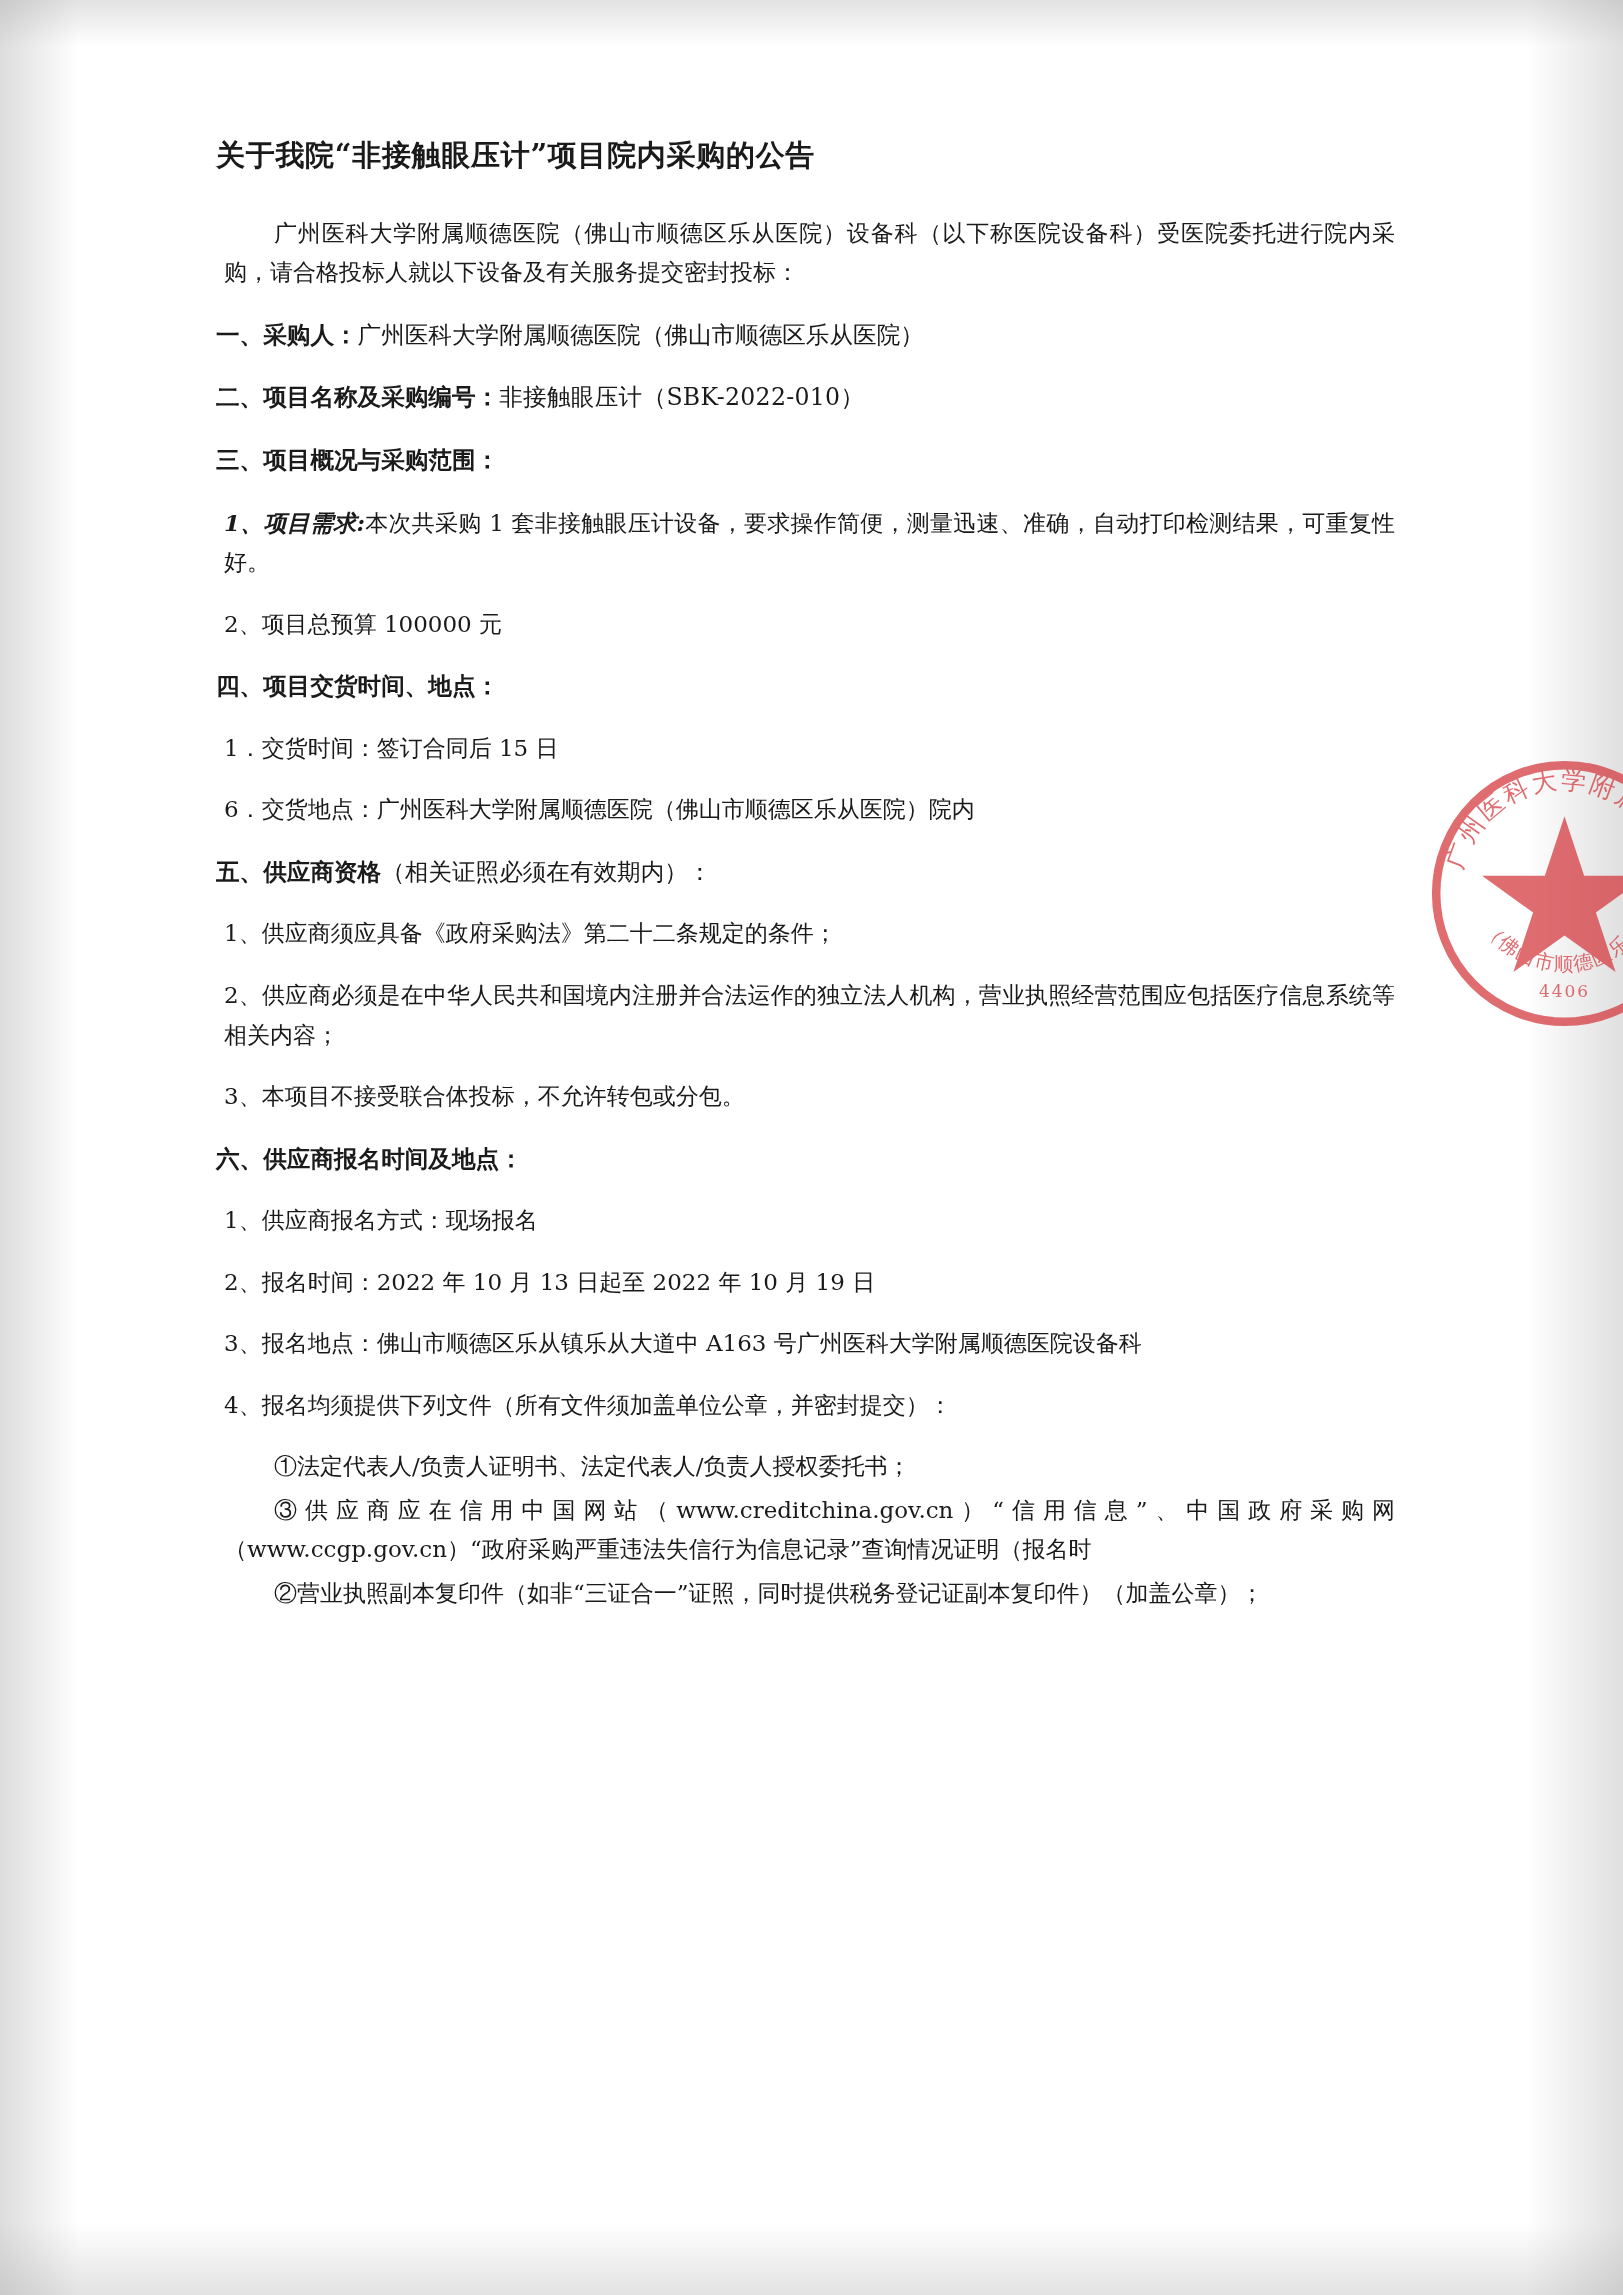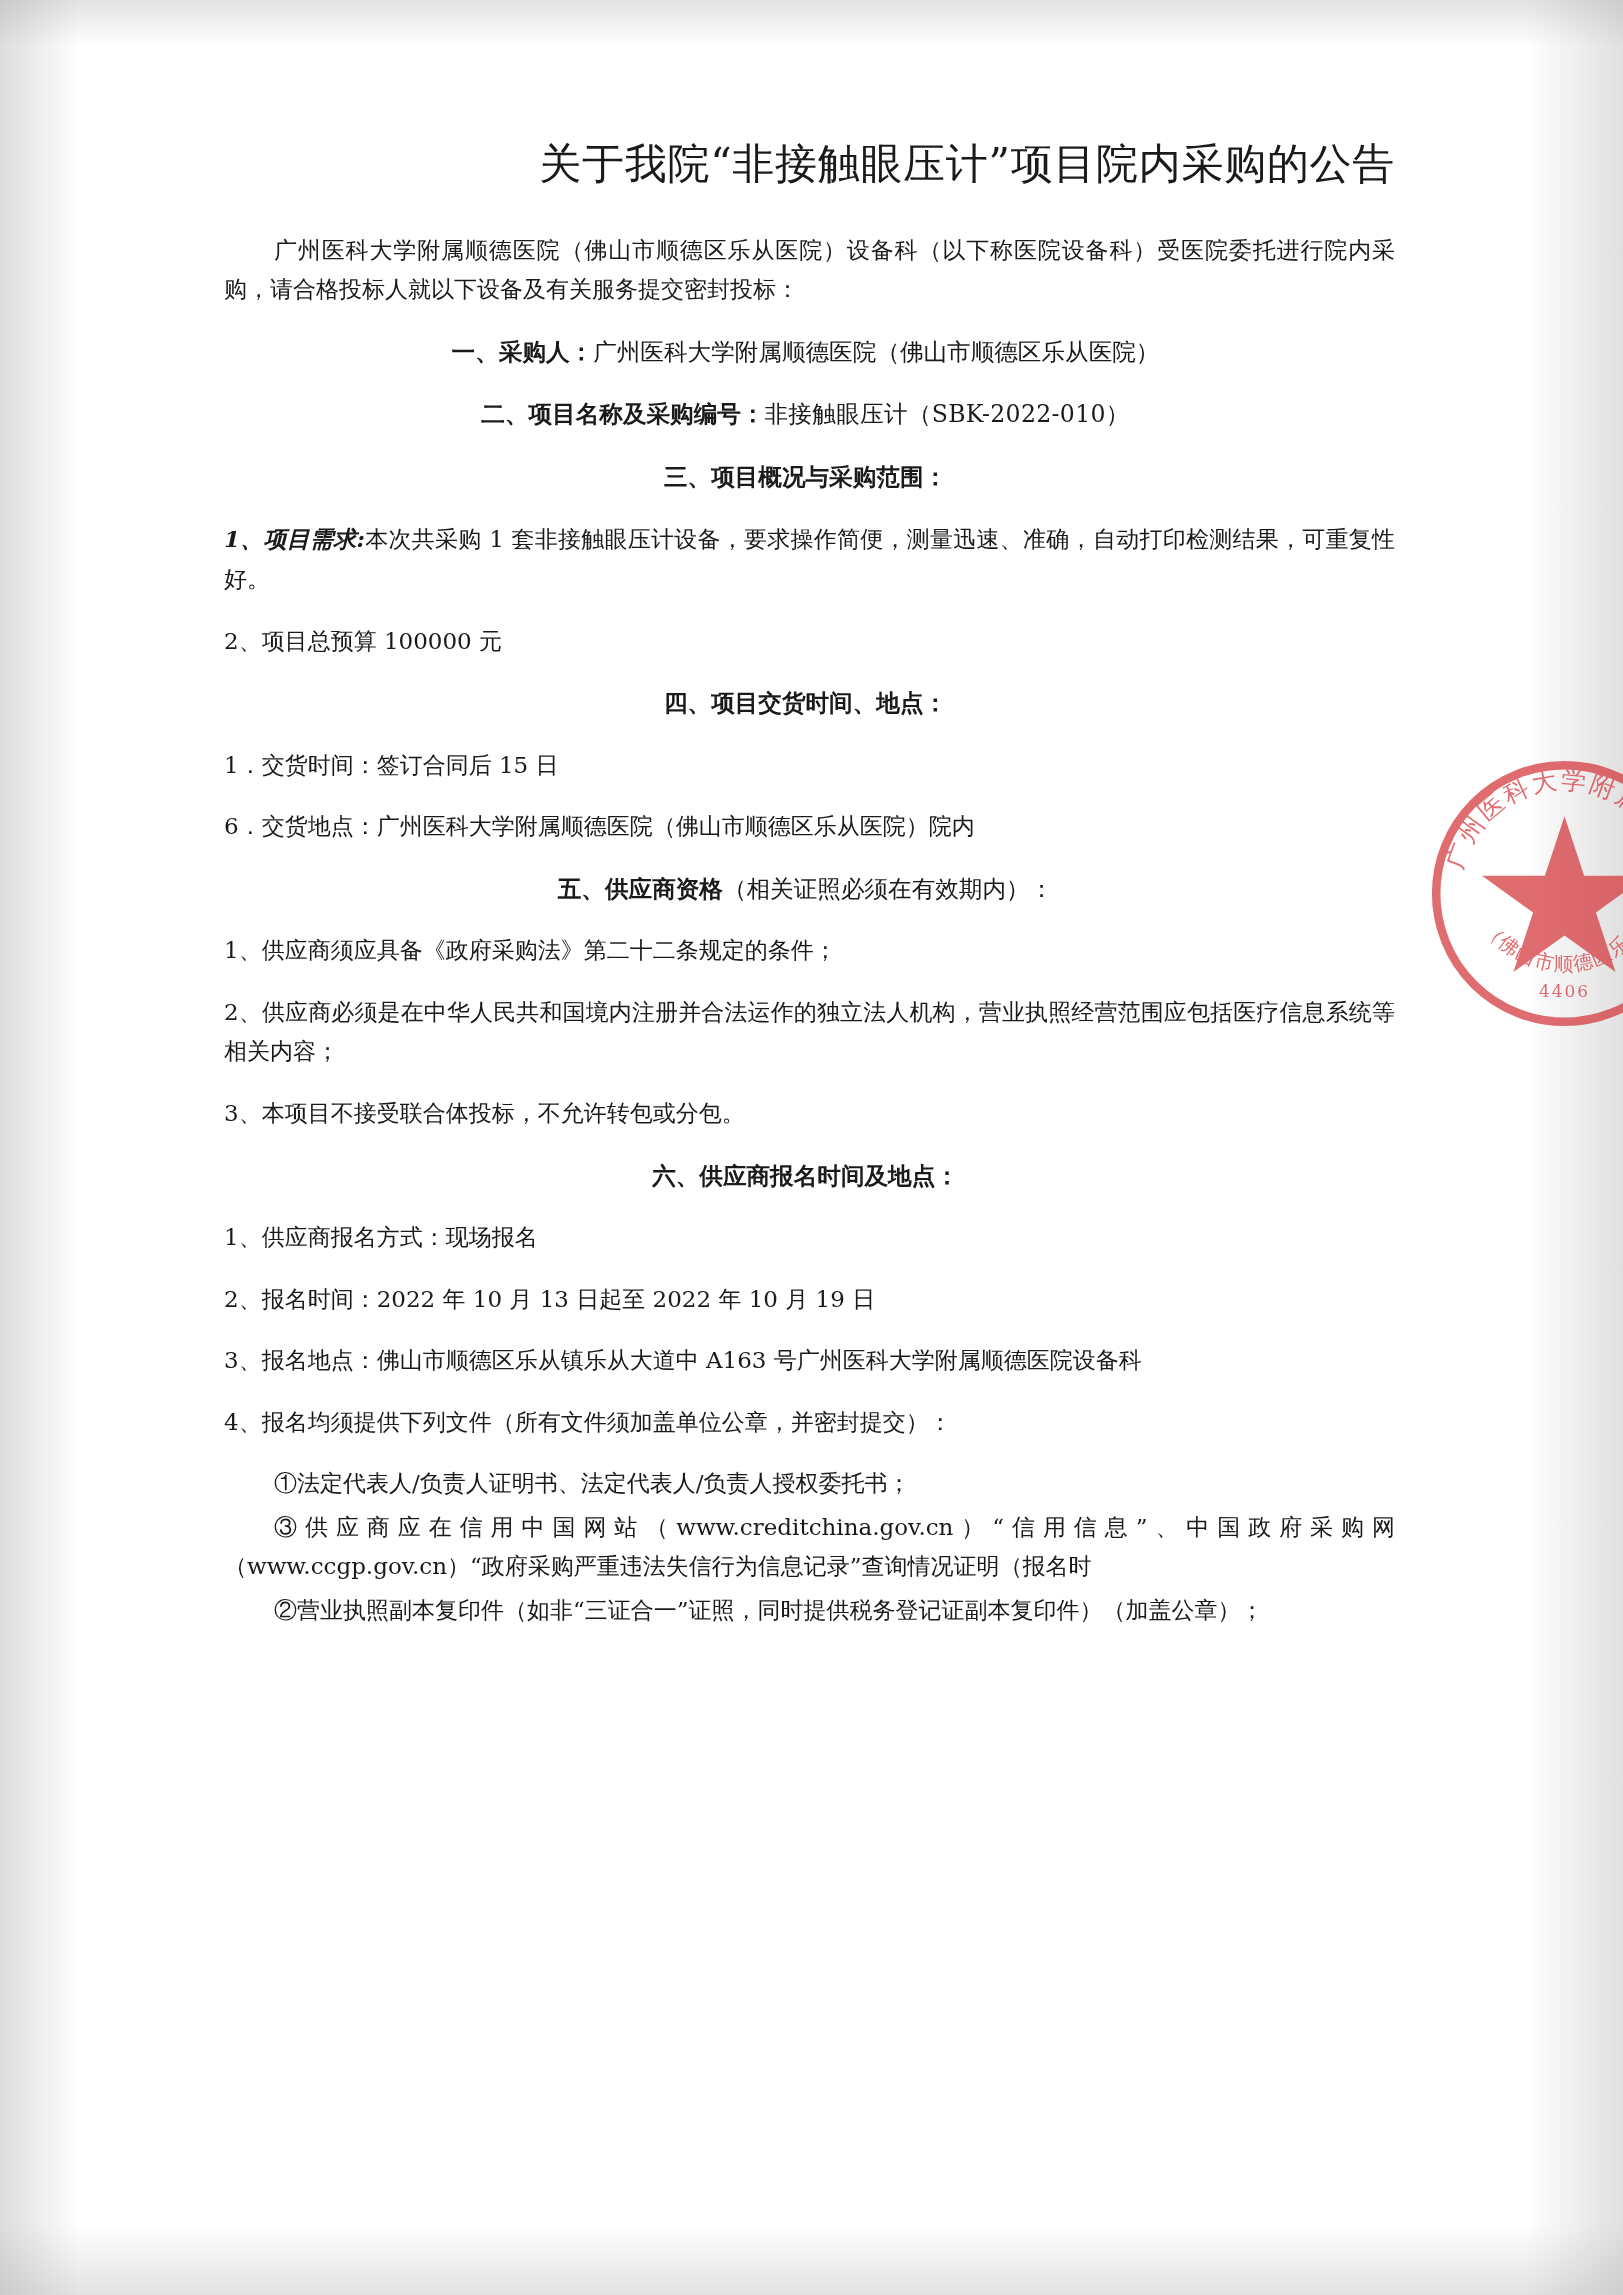--- a/index.html
+++ b/index.html
@@ -52,23 +52,23 @@
 
   .content {
     position: absolute;
     left: 216px;
     top: 137px;
     width: 1179px;
     color: #1a1a1a;
   }
 
   .doc-title {
-    font-size: 42px;
-    font-weight: normal;
-    text-align: right;
+    font-size: 29px;
+    font-weight: bold;
+    text-align: left;
     letter-spacing: 0.7px;
     margin: 0 0 39px 0;
     line-height: 1.3;
   }
 
   p.para {
     font-size: 23px;
     line-height: 1.72;
     margin: 0 0 22px 8px;
     text-align: justify;
@@ -82,21 +82,20 @@
   }
   .bold {
     font-weight: bold;
     font-style: italic;
   }
   .heading {
     font-size: 23.6px;
     line-height: 1.72;
     margin: 0 0 22px 0;
     font-weight: bold;
-    text-align: center;
   }
   .heading .normal {
     font-weight: normal;
   }
   .mono-ish {
     font-family: "DejaVu Serif", "Liberation Serif", serif;
     letter-spacing: 0.3px;
   }
 
   

